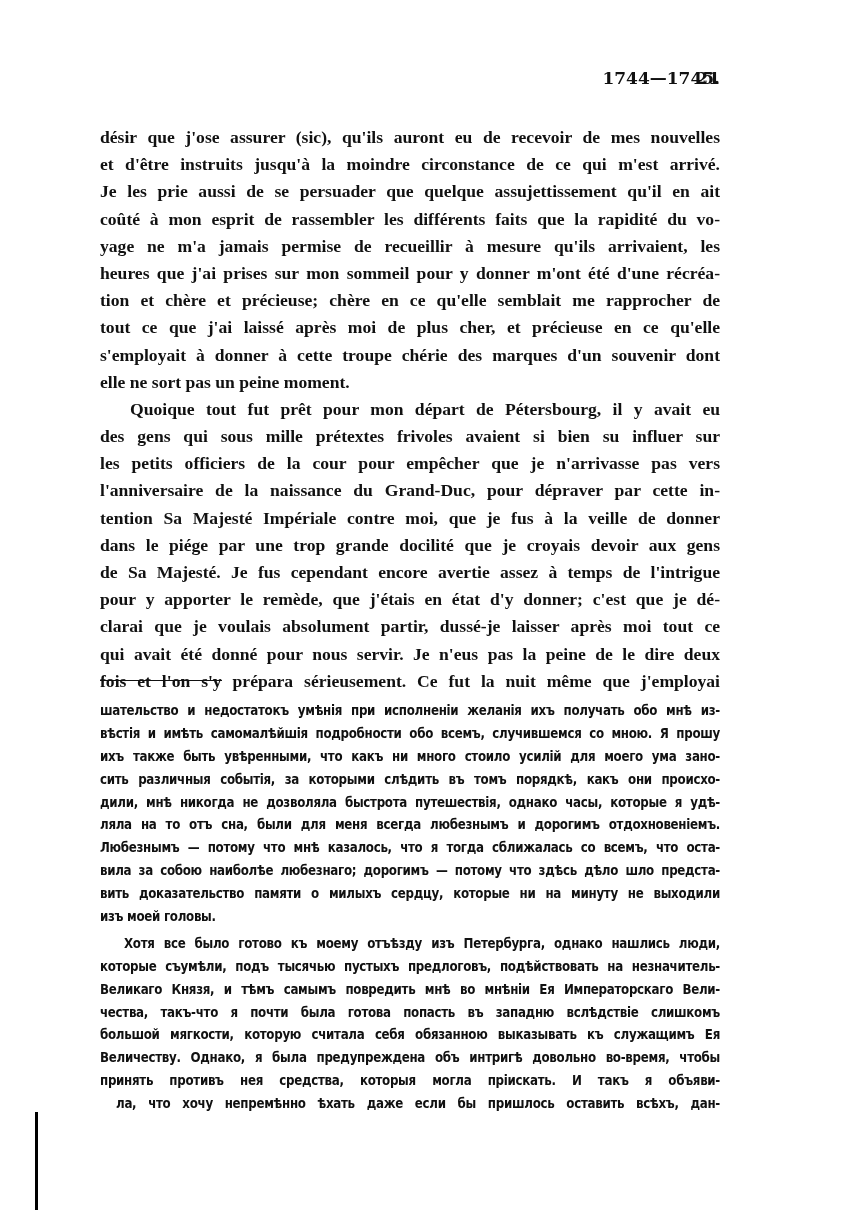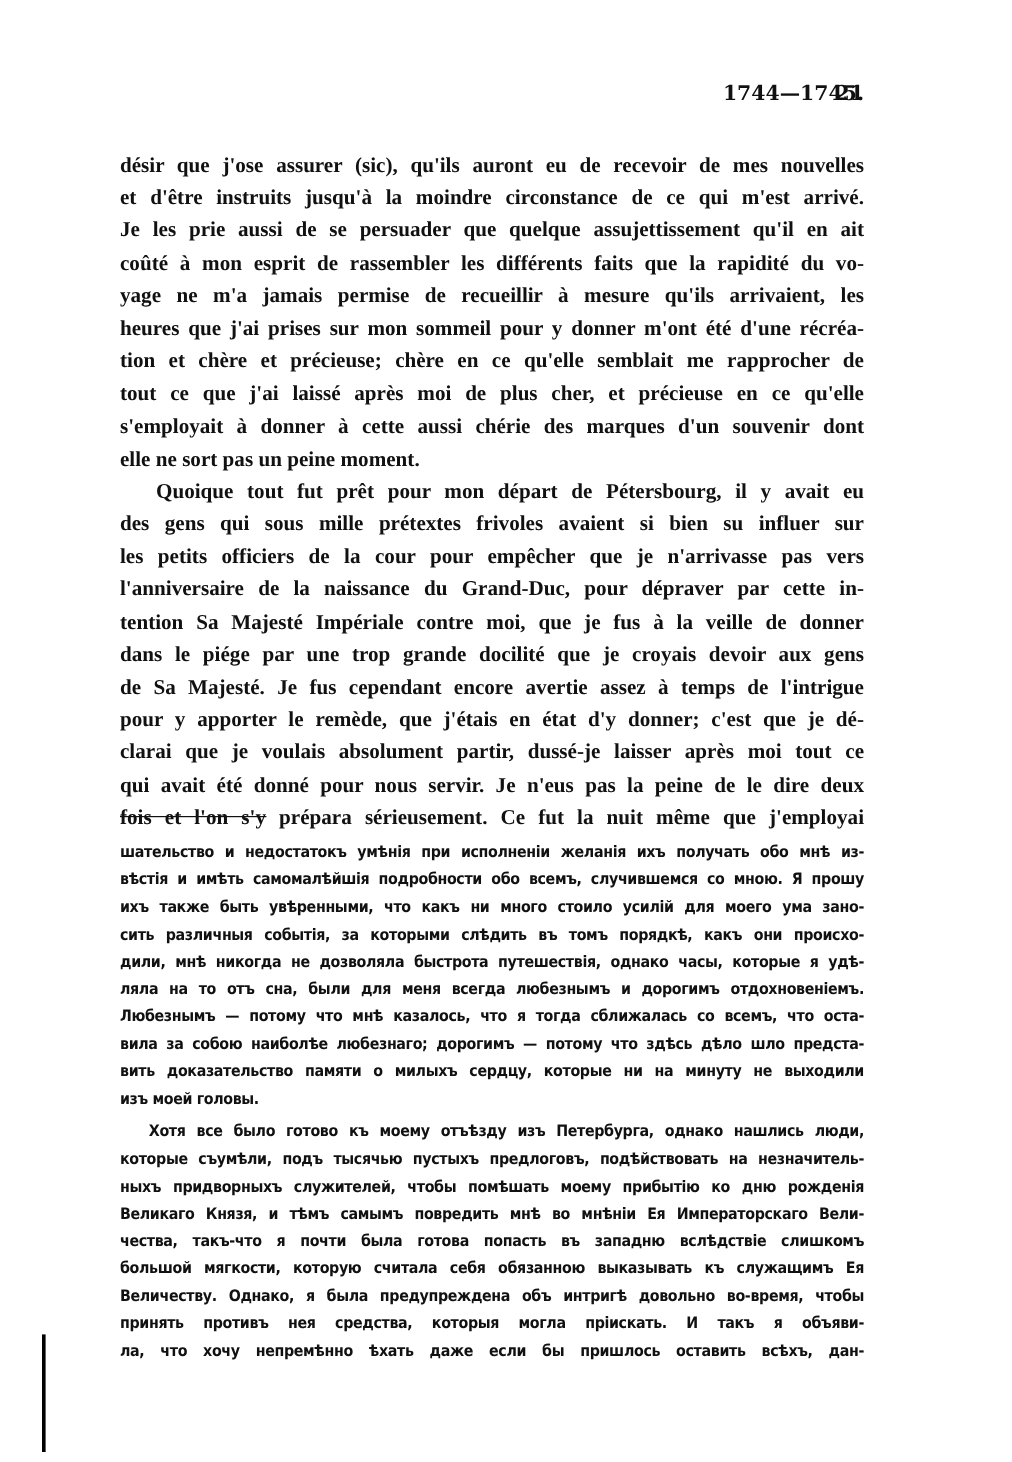--- a/index.html
+++ b/index.html
@@ -109,21 +109,21 @@
 <div class="main-text">
   <div>
     <span class="line" style="white-space: normal; overflow: hidden;">désir que j'ose assurer (sic), qu'ils auront eu de recevoir de mes nouvelles</span>
     <span class="line" style="white-space: normal; overflow: hidden;">et d'être instruits jusqu'à la moindre circonstance de ce qui m'est arrivé.</span>
     <span class="line" style="white-space: normal; overflow: hidden;">Je les prie aussi de se persuader que quelque assujettissement qu'il en ait</span>
     <span class="line" style="white-space: normal; overflow: hidden;">coûté à mon esprit de rassembler les différents faits que la rapidité du vo-</span>
     <span class="line" style="white-space: normal; overflow: hidden;">yage ne m'a jamais permise de recueillir à mesure qu'ils arrivaient, les</span>
     <span class="line" style="white-space: normal; overflow: hidden;">heures que j'ai prises sur mon sommeil pour y donner m'ont été d'une récréa-</span>
     <span class="line" style="white-space: normal; overflow: hidden;">tion et chère et précieuse; chère en ce qu'elle semblait me rapprocher de</span>
     <span class="line" style="white-space: normal; overflow: hidden;">tout ce que j'ai laissé après moi de plus cher, et précieuse en ce qu'elle</span>
-    <span class="line" style="white-space: normal; overflow: hidden;">s'employait à donner à cette aussi chérie des marques d'un souvenir dont</span>
+    <span class="line" style="white-space: normal; overflow: hidden;">s'employait à donner à cette troupe chérie des marques d'un souvenir dont</span>
     <span class="line last">elle ne sort pas un peine moment.</span>
   </div>
   <div>
     <span class="line indent" style="white-space: normal; overflow: hidden;">Quoique tout fut prêt pour mon départ de Pétersbourg, il y avait eu</span>
     <span class="line" style="white-space: normal; overflow: hidden;">des gens qui sous mille prétextes frivoles avaient si bien su influer sur</span>
     <span class="line" style="white-space: normal; overflow: hidden;">les petits officiers de la cour pour empêcher que je n'arrivasse pas vers</span>
     <span class="line" style="white-space: normal; overflow: hidden;">l'anniversaire de la naissance du Grand-Duc, pour dépraver par cette in-</span>
     <span class="line" style="white-space: normal; overflow: hidden;">tention Sa Majesté Impériale contre moi, que je fus à la veille de donner</span>
     <span class="line" style="white-space: normal; overflow: hidden;">dans le piége par une trop grande docilité que je croyais devoir aux gens</span>
     <span class="line" style="white-space: normal; overflow: hidden;">de Sa Majesté. Je fus cependant encore avertie assez à temps de l'intrigue</span>
@@ -146,23 +146,22 @@
     <span class="line" style="white-space: normal; overflow: hidden;">ляла на то отъ сна, были для меня всегда любезнымъ и дорогимъ отдохновеніемъ.</span>
     <span class="line" style="white-space: normal; overflow: hidden;">Любезнымъ — потому что мнѣ казалось, что я тогда сближалась со всемъ, что оста-</span>
     <span class="line" style="white-space: normal; overflow: hidden;">вила за собою наиболѣе любезнаго; дорогимъ — потому что здѣсь дѣло шло предста-</span>
     <span class="line" style="white-space: normal; overflow: hidden;">вить доказательство памяти о милыхъ сердцу, которые ни на минуту не выходили</span>
     <span class="line last">изъ моей головы.</span>
   </div>
   <div class="para-gap"></div>
   <div>
     <span class="line indent" style="white-space: normal; overflow: hidden;">Хотя все было готово къ моему отъѣзду изъ Петербурга, однако нашлись люди,</span>
     <span class="line" style="white-space: normal; overflow: hidden;">которые съумѣли, подъ тысячью пустыхъ предлоговъ, подѣйствовать на незначитель-</span>
-    <span class="line" style="white-space: normal; overflow: hidden;">ныхъ придворныхъ служителей, чтобы помѣшать моему прибытію ко дню рожденія</span>
     <span class="line" style="white-space: normal; overflow: hidden;">Великаго Князя, и тѣмъ самымъ повредить мнѣ во мнѣніи Ея Императорскаго Вели-</span>
     <span class="line" style="white-space: normal; overflow: hidden;">чества, такъ-что я почти была готова попасть въ западню вслѣдствіе слишкомъ</span>
     <span class="line" style="white-space: normal; overflow: hidden;">большой мягкости, которую считала себя обязанною выказывать къ служащимъ Ея</span>
     <span class="line" style="white-space: normal; overflow: hidden;">Величеству. Однако, я была предупреждена объ интригѣ довольно во-время, чтобы</span>
     <span class="line" style="white-space: normal; overflow: hidden;">принять противъ нея средства, которыя могла пріискать. И такъ я объяви-</span>
-    <span class="line" style="white-space: normal; overflow: hidden;">ла, что хочу непремѣнно ѣхать даже если бы пришлось оставить всѣхъ, дан-</span>
+    <span class="line" style="white-space: normal; overflow: hidden; margin-left: 16px;">ла, что хочу непремѣнно ѣхать даже если бы пришлось оставить всѣхъ, дан-</span>
   </div>
 </div>
 
 <div class="margin-mark"></div>
 
 </body></html>

